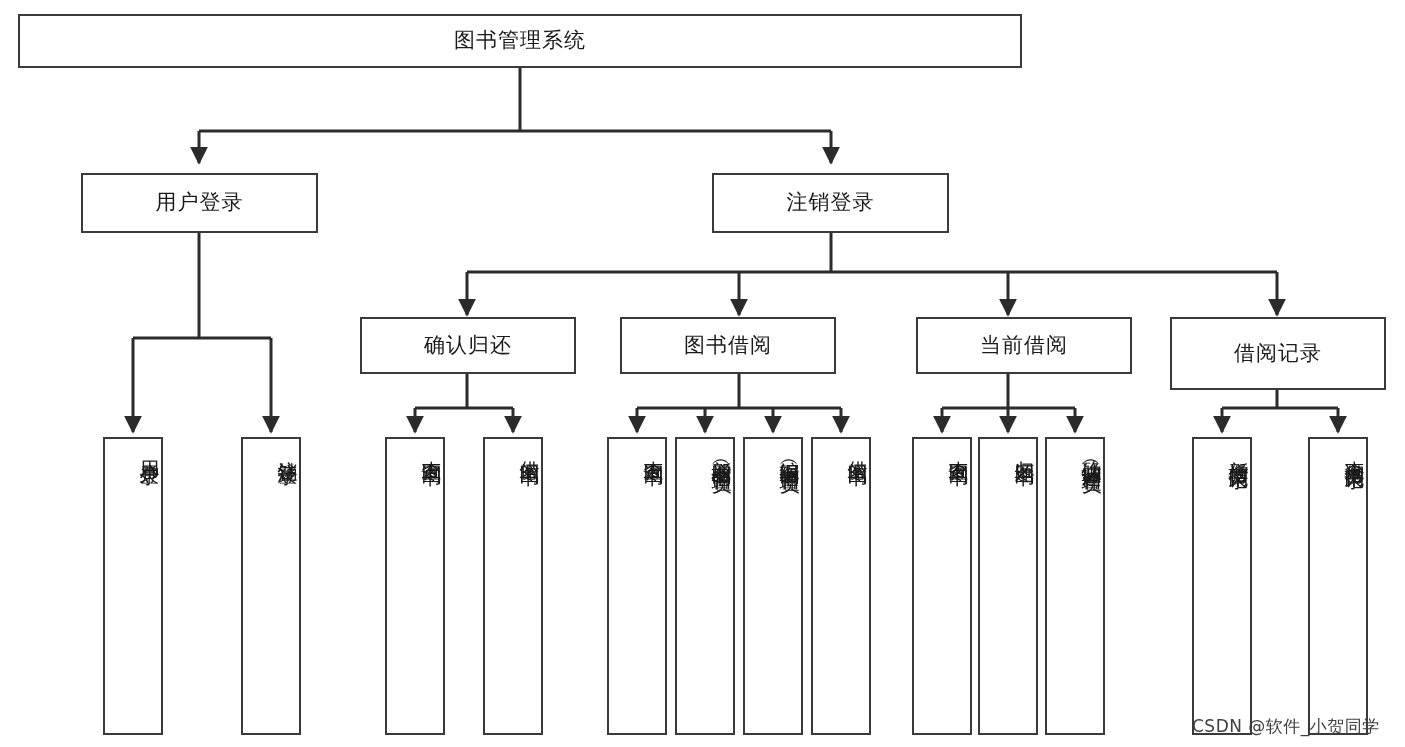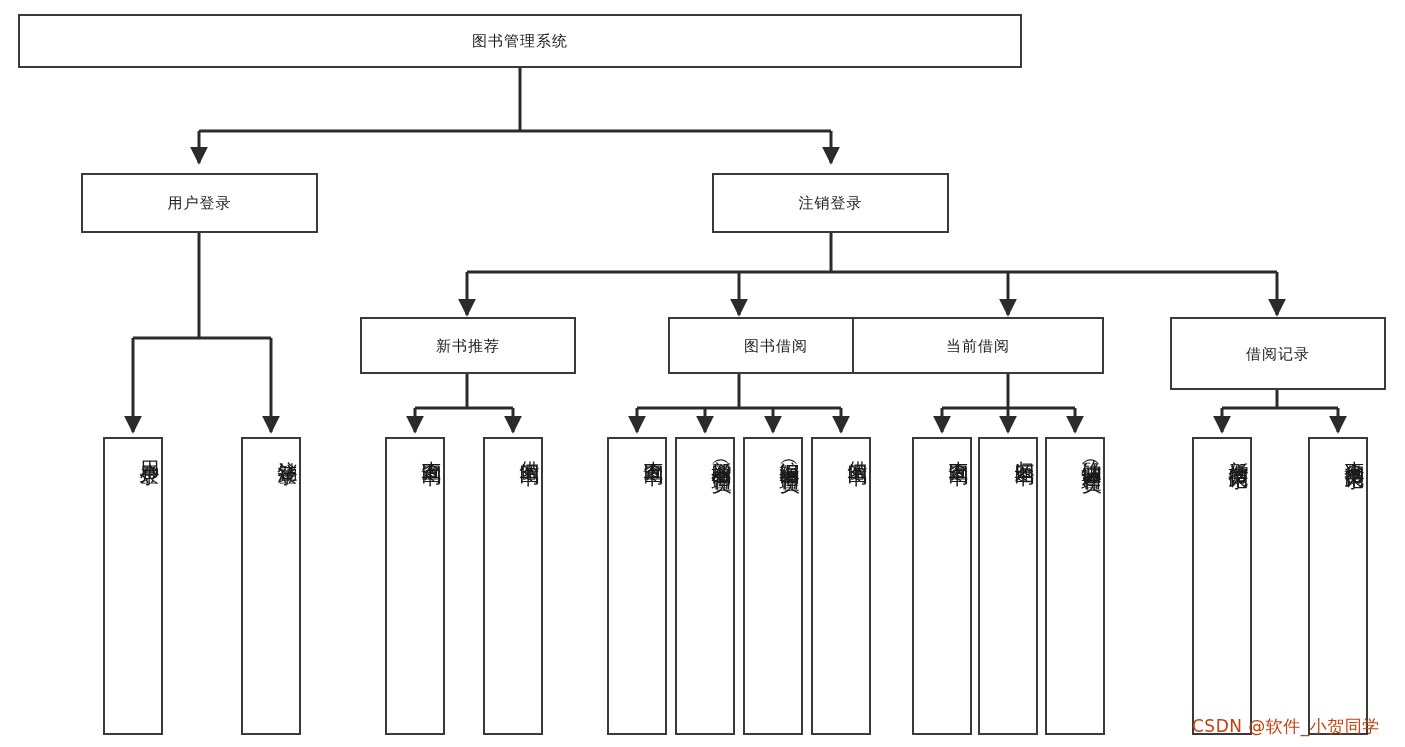--- a/index.html
+++ b/index.html
@@ -21,21 +21,21 @@
     position: absolute;
     box-sizing: border-box;
     background: #ffffff;
     border: 2px solid #3a3a3a;
     display: flex;
     align-items: center;
     justify-content: center;
     color: #1a1a1a;
   }
   .node.horiz {
-    font-size: 15px;
+    font-size: 21px;
     letter-spacing: 1px;
     line-height: 1.2;
   }
   .node.vert {
     writing-mode: vertical-rl;
     text-orientation: upright;
     font-size: 20px;
     line-height: 1.18;
     letter-spacing: 2px;
     padding: 6px 0;
@@ -50,21 +50,21 @@
   #edges {
     position: absolute;
     left: 0;
     top: 0;
     width: 1405px;
     height: 747px;
     pointer-events: none;
   }
   .watermark {
     position: absolute;
-    color: #c2410c;
+    color: #404040;
     font-size: 17px;
     letter-spacing: 0.5px;
     white-space: nowrap;
     user-select: none;
   }
 </style>
 </head>
 <body>
 
 <div id="canvas">
@@ -124,26 +124,26 @@
   </div>
 
   <div class="node horiz" style="left:81px; top:173px; width:237px; height:60px;">
     <span>用户登录</span>
   </div>
   <div class="node horiz" style="left:712px; top:173px; width:237px; height:60px;">
     <span>注销登录</span>
   </div>
 
   <div class="node horiz" style="left:360px; top:317px; width:216px; height:57px;">
-    <span>新书推荐</span>
+    <span>确认归还</span>
   </div>
-  <div class="node horiz" style="left:668px; top:317px; width:216px; height:57px;">
+  <div class="node horiz" style="left:620px; top:317px; width:216px; height:57px;">
     <span>图书借阅</span>
   </div>
-  <div class="node horiz" style="left:852px; top:317px; width:252px; height:57px;">
+  <div class="node horiz" style="left:916px; top:317px; width:216px; height:57px;">
     <span>当前借阅</span>
   </div>
   <div class="node horiz" style="left:1170px; top:317px; width:216px; height:73px;">
     <span>借阅记录</span>
   </div>
 
   <div class="node vert" style="left:103px; top:437px; width:60px; height:298px;">
     <span>用户登录</span>
   </div>
   <div class="node vert" style="left:241px; top:437px; width:60px; height:298px;">

